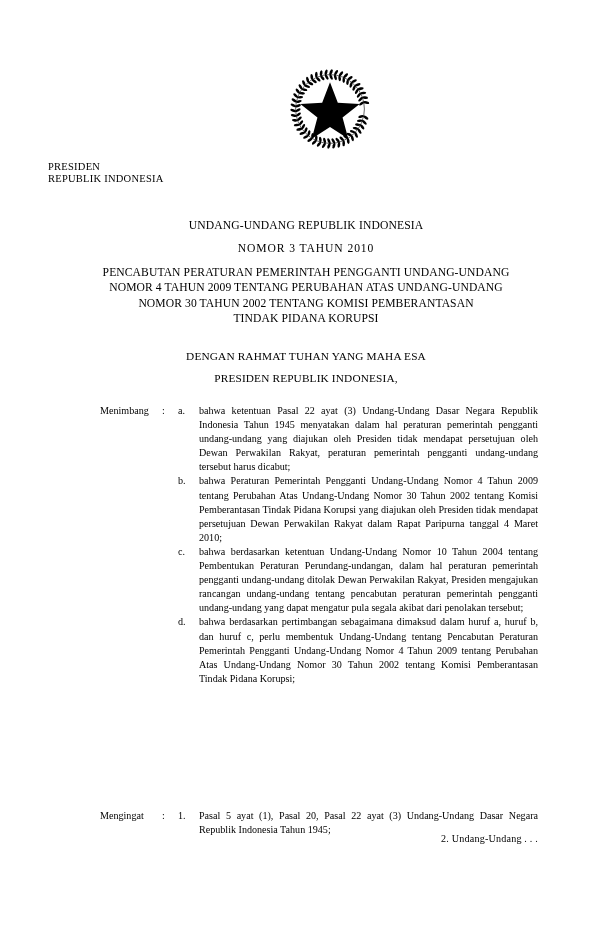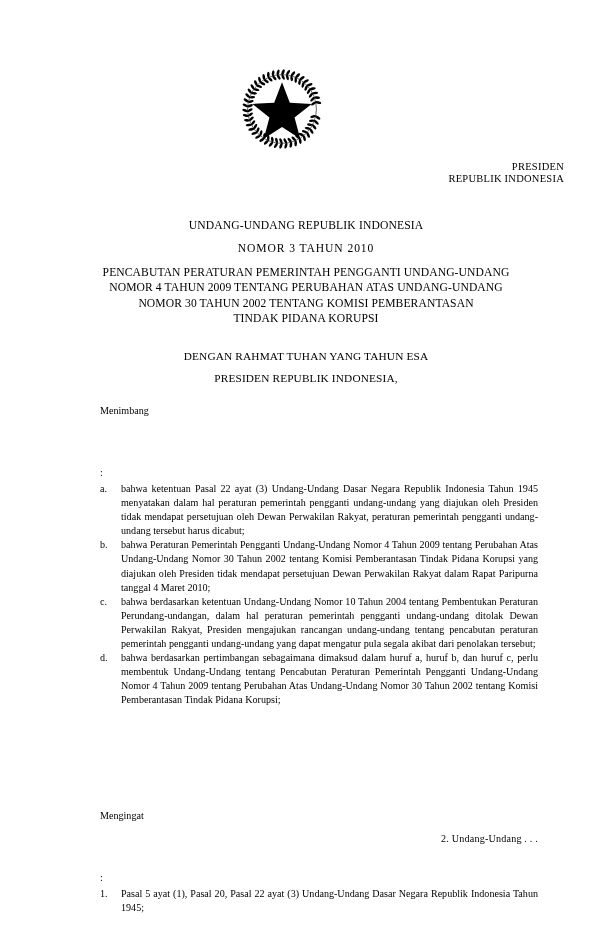--- a/index.html
+++ b/index.html
@@ -22,21 +22,22 @@
     width: 612px;
     height: 936px;
   }
 
   
   .emblem-block {
     position: absolute;
     top: 66px;
     left: 0;
     width: 564px;
-    text-align: right;
+    text-align: left;
+    padding-left: 48px;
   }
   .emblem {
     width: 86px;
     height: 86px;
     margin: 0 auto;
     display: block;
   }
   .emblem-caption {
     margin-top: 9px;
     font-size: 10.5px;
@@ -95,21 +96,20 @@
     width: 438px;
   }
   #section-menimbang { top: 404px; }
   #section-mengingat { top: 809px; }
 
   .clause-row {
     display: flex;
     align-items: flex-start;
     font-size: 10.1px;
     line-height: 14.1px;
-    flex-direction: column;
   }
   .clause-label {
     width: 62px;
     flex: 0 0 62px;
     white-space: nowrap;
   }
   .clause-colon {
     width: 16px;
     flex: 0 0 16px;
     text-align: left;
@@ -357,21 +357,21 @@
     <div class="title-line nomor spaced-top">NOMOR  3  TAHUN  2010</div>
     <div class="subject-block">
       <div class="subject-line">PENCABUTAN PERATURAN PEMERINTAH PENGGANTI UNDANG-UNDANG</div>
       <div class="subject-line">NOMOR 4 TAHUN 2009 TENTANG PERUBAHAN ATAS UNDANG-UNDANG</div>
       <div class="subject-line">NOMOR 30 TAHUN 2002 TENTANG KOMISI PEMBERANTASAN</div>
       <div class="subject-line">TINDAK PIDANA KORUPSI</div>
     </div>
   </div>
 
   <div class="enactment">
-    <div>DENGAN RAHMAT TUHAN YANG TAHUN ESA</div>
+    <div>DENGAN RAHMAT TUHAN YANG MAHA ESA</div>
     <div>PRESIDEN REPUBLIK INDONESIA,</div>
   </div>
 
   <div class="section" id="section-menimbang">
     <div class="clause-row">
       <div class="clause-label">Menimbang</div>
       <div class="clause-colon">:</div>
       <div class="clause-items">
         <div class="clause-item">
           <div class="item-marker">a.</div>

